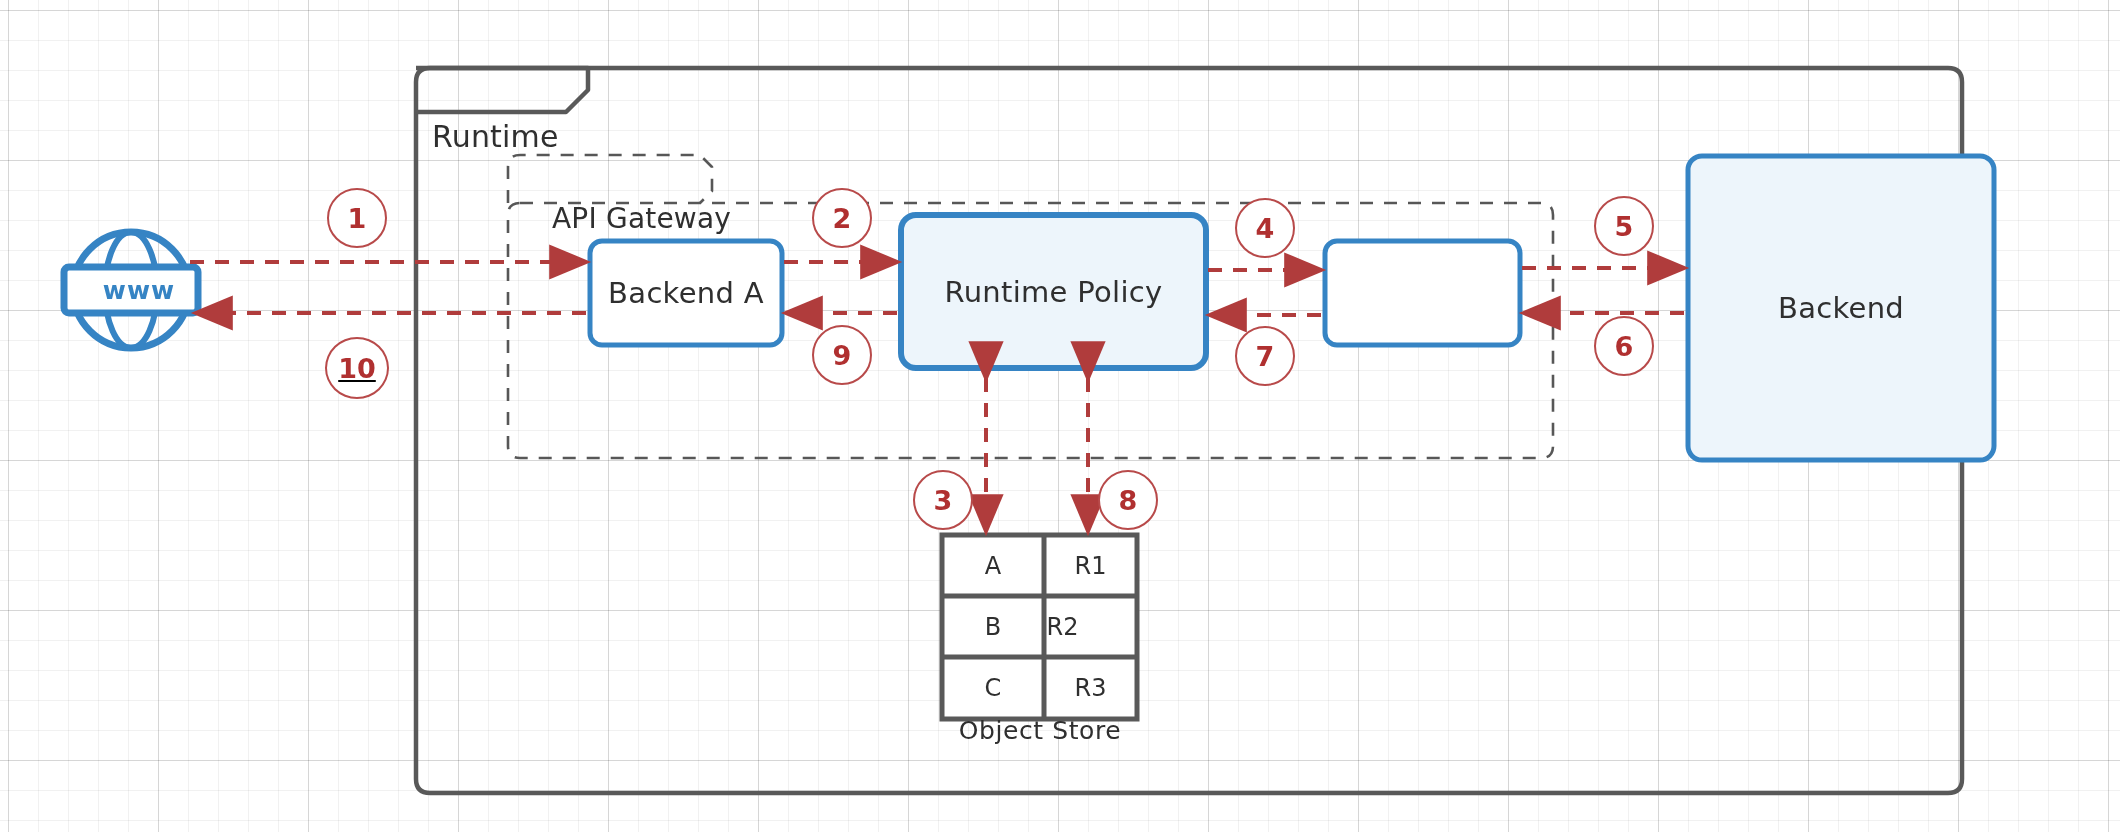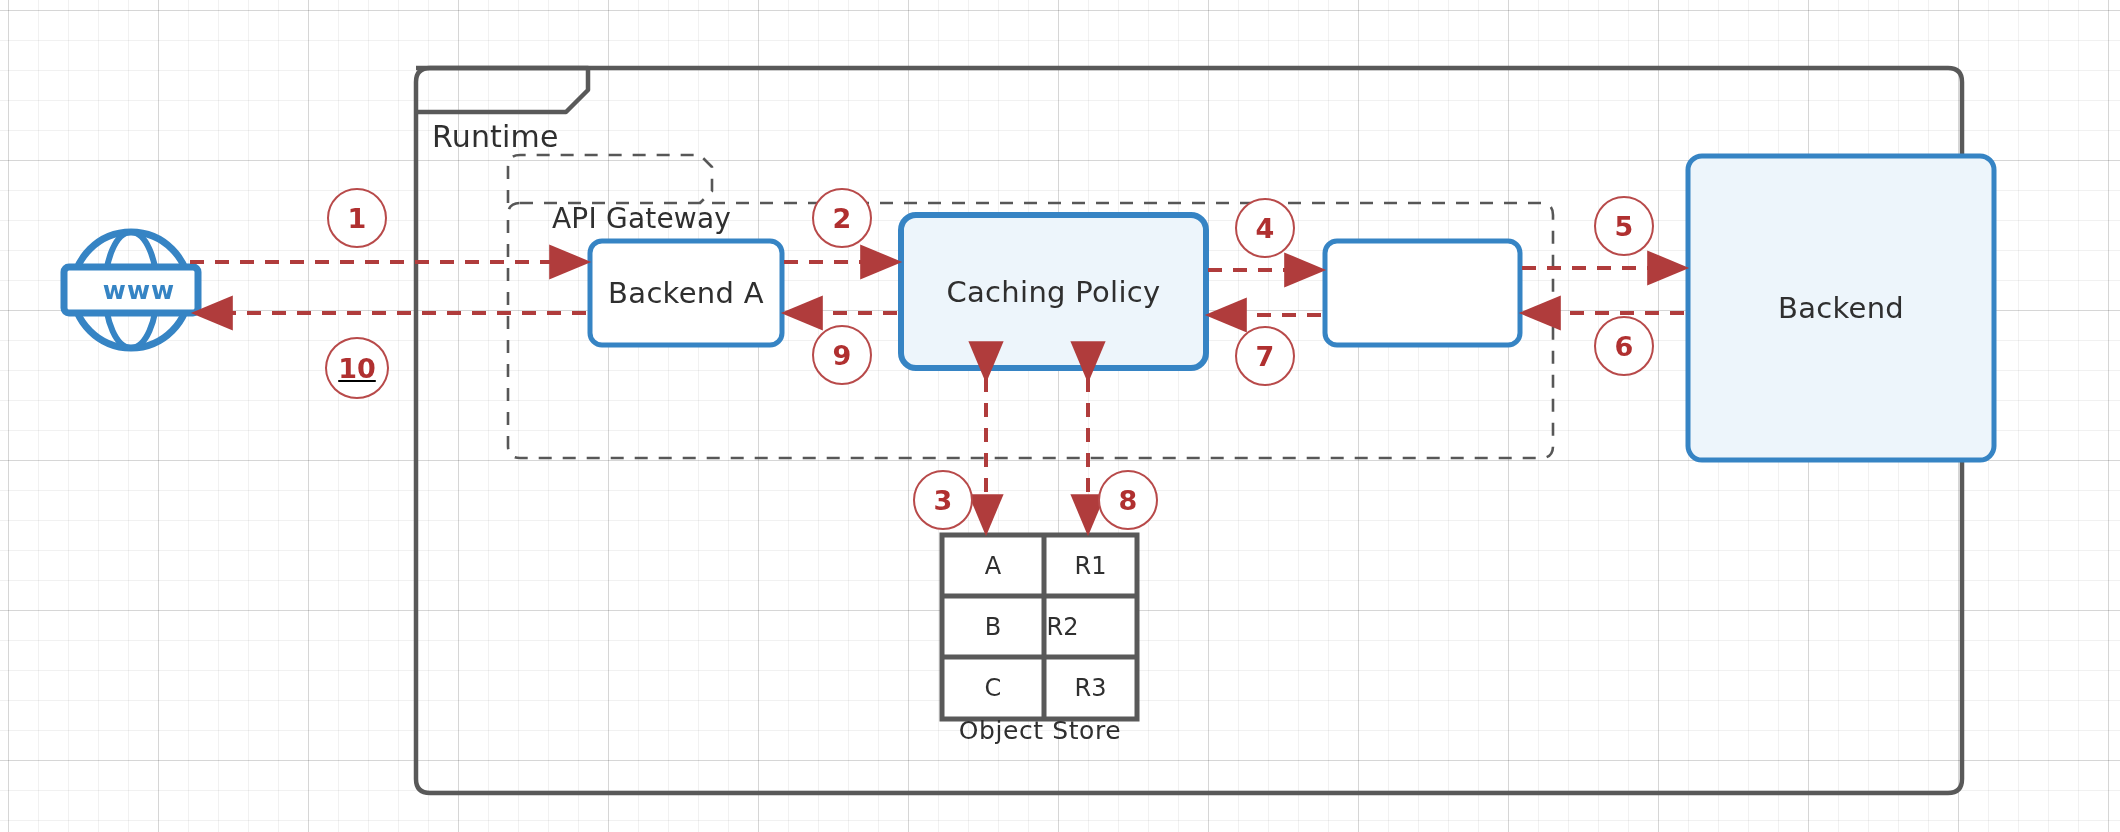--- a/index.html
+++ b/index.html
@@ -136,21 +136,21 @@
   </svg>
 
   <div class="node-label t-runtime" style="left:432px; top:76px; width:140px; height:40px; justify-content:flex-start;margin-top:40px;">Runtime</div>
 
   <div class="node-label t-gateway" style="left:552px; top:157px; width:180px; height:42px; justify-content:flex-start;margin-top:40px;">API Gateway</div>
 
   <div class="node-label t-www" style="left:72px; top:268px; width:134px; height:44px;">www</div>
 
   <div class="node-label t-box" style="left:590px; top:241px; width:192px; height:104px;">Backend A</div>
 
-  <div class="node-label t-box" style="left:901px; top:215px; width:305px; height:153px;">Caching Policy</div>
+  <div class="node-label t-box" style="left:901px; top:215px; width:305px; height:153px;">Runtime Policy</div>
 
 
   <div class="node-label t-box" style="left:1688px; top:156px; width:306px; height:304px;">Backend</div>
 
   <div class="node-label t-cell" style="left:942px; top:535px; width:102px; height:61px;">A</div>
   <div class="node-label t-cell" style="left:1044px; top:535px; width:93px; height:61px;">R1</div>
 
   <div class="node-label t-cell" style="left:942px; top:596px; width:102px; height:61px;">B</div>
   <div class="node-label t-cell" style="left:1016px; top:596px; width:93px; height:61px;">R2</div>
 

